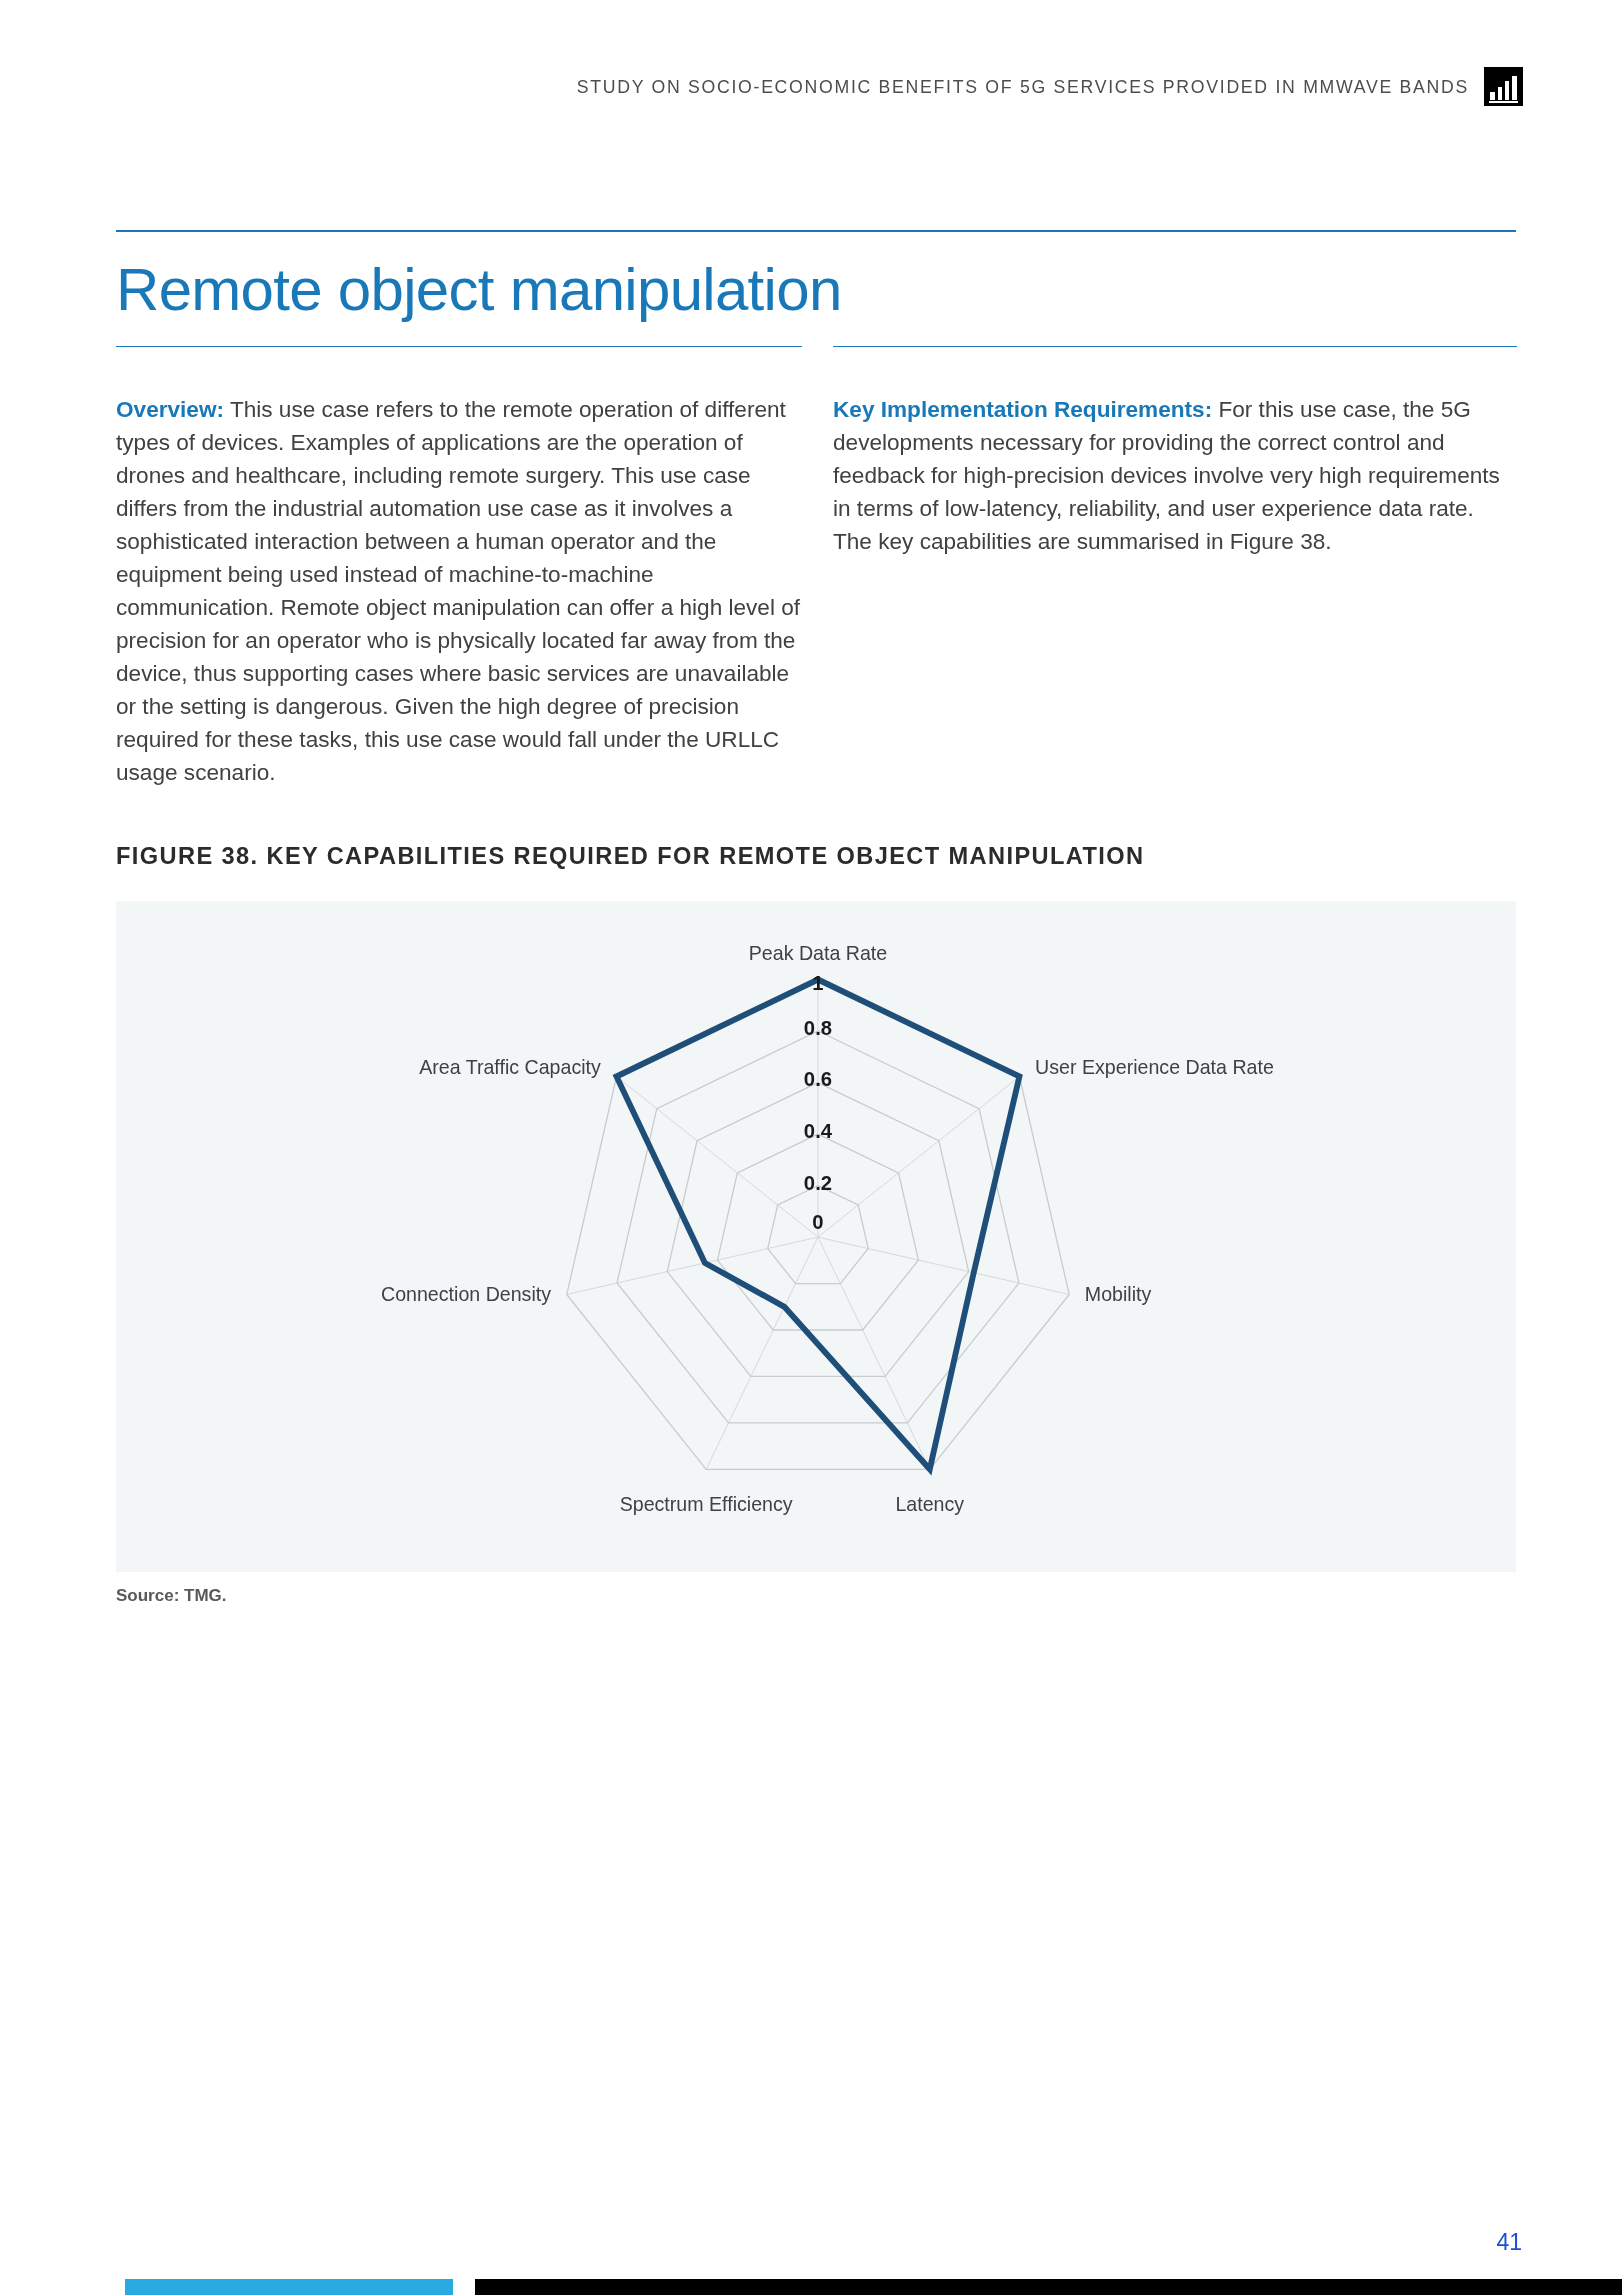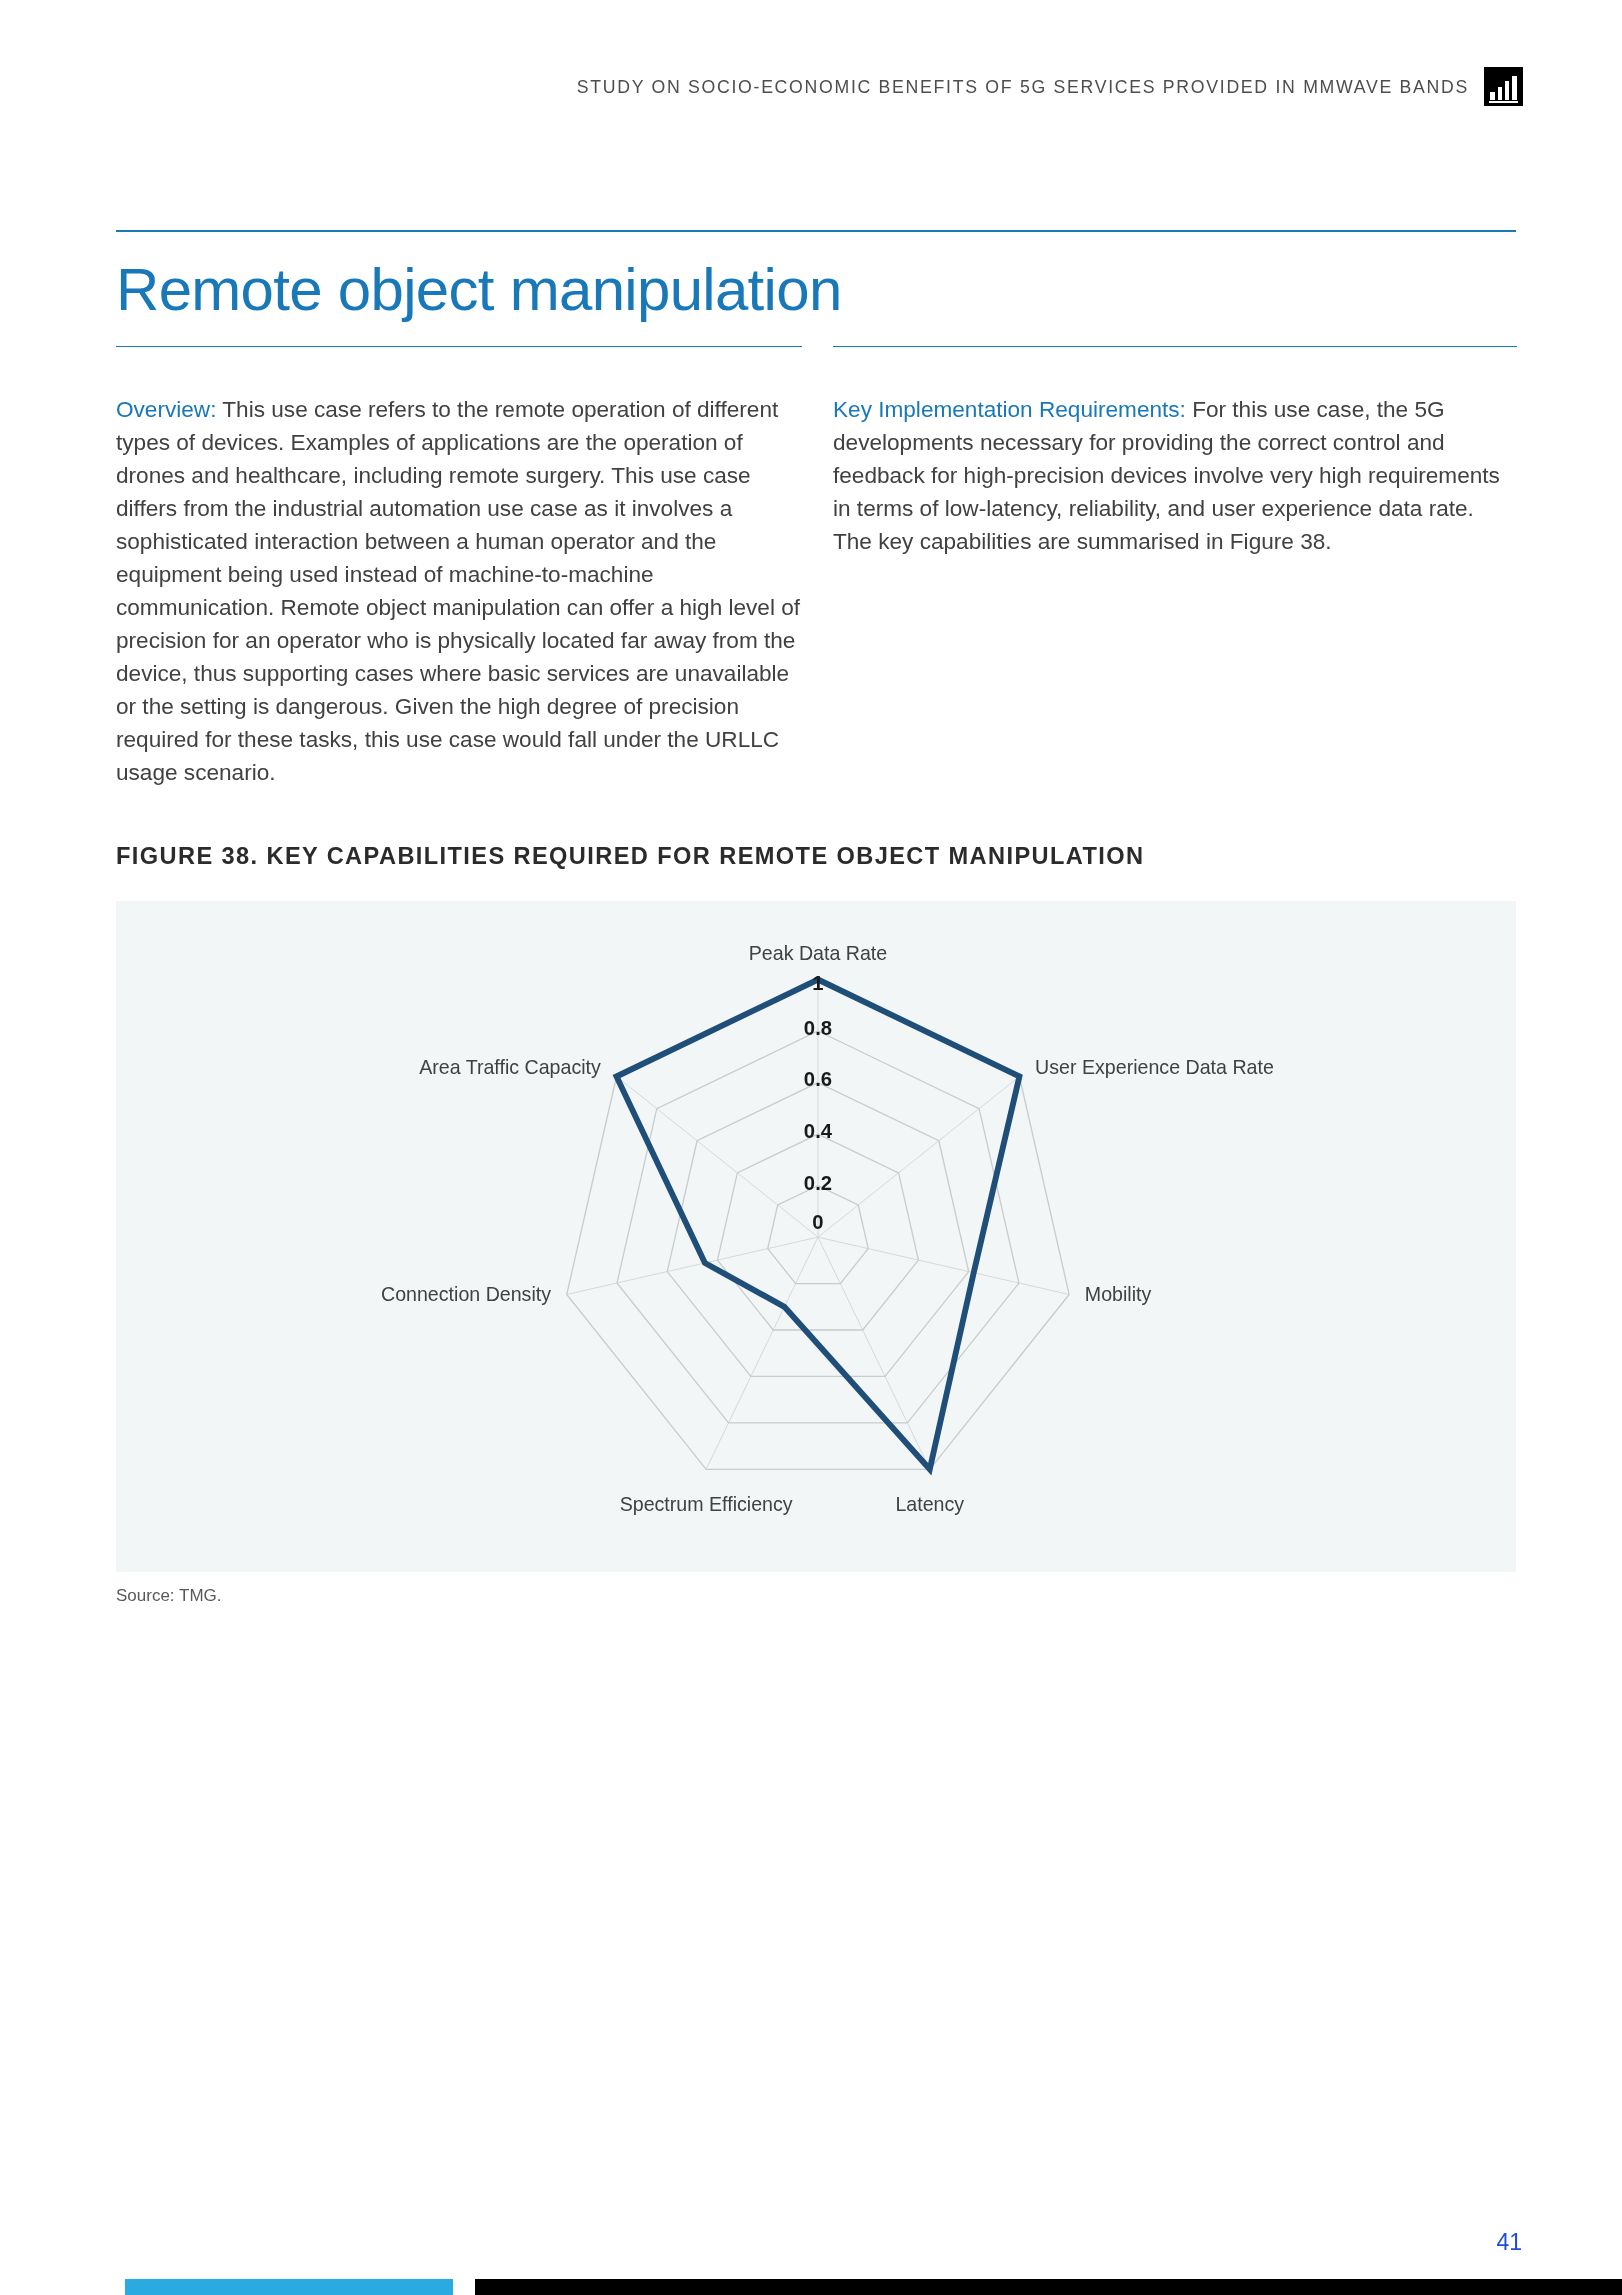--- a/index.html
+++ b/index.html
@@ -28,37 +28,37 @@
   .page-title{
     position:absolute;left:116px;top:255px;font-size:60px;font-weight:400;
     color:var(--accent-blue,#1878b8);letter-spacing:-0.7px;text-align:center;
   }
   .rule-left{position:absolute;left:116px;top:346px;width:686px;border-top:1.3px solid var(--accent-blue,#1878b8);}
   .rule-right{position:absolute;left:833px;top:346px;width:684px;border-top:1.3px solid var(--accent-blue,#1878b8);}
   
   .col{position:absolute;top:393px;font-size:22.6px;line-height:33px;color:#414042;text-align:left;}
   .col-left{left:116px;width:686px;}
   .col-right{left:833px;width:684px;}
-  .lead{color:var(--accent-blue,#1878b8);font-weight:normal;}
+  .lead{color:var(--accent-blue,#1878b8);font-weight:bold;}
   
   .figure-caption{
     position:absolute;left:116px;top:843px;font-size:23.6px;letter-spacing:1.4px;
     color:#2b2b2b;
     font-weight:bold;
   }
   .chart-panel{
     position:absolute;left:116px;top:901px;width:1400px;height:671px;background:#f2f6f7;
   }
   .chart-panel svg{display:block;width:1400px;height:671px;}
   .ring{fill:none;stroke:var(--grid-color,#c7ccce);stroke-width:2;}
   .spoke{stroke:#d3d8da;stroke-width:1.5;}
   .series{fill:none;stroke-width:9;stroke-linejoin:miter;}
   .tick{font-family:"Liberation Sans",sans-serif;font-size:31px;font-weight:bold;fill:#1a1a1a;text-anchor:middle;}
   .axis-label{font-family:"Liberation Sans",sans-serif;font-size:30px;fill:#414042;}
-  .source-note{position:absolute;left:116px;top:1586px;font-size:17px;color:#58595b;}
+  .source-note{position:absolute;left:116px;top:1586px;font-size:17px;color:#58595b;font-weight:bold;}
   
   .page-number{position:absolute;right:101px;top:2229px;font-size:23px;color:#1d4ed8;}
   .footer-cyan{position:absolute;left:125px;bottom:0;width:328px;height:16.4px;background:var(--footer-cyan,#29abe2);}
   .footer-black{position:absolute;left:475px;right:0;bottom:0;height:16.4px;background:var(--footer-black,#000);}
 </style>
 </head>
 <body>
 
 <div class="page">
 

